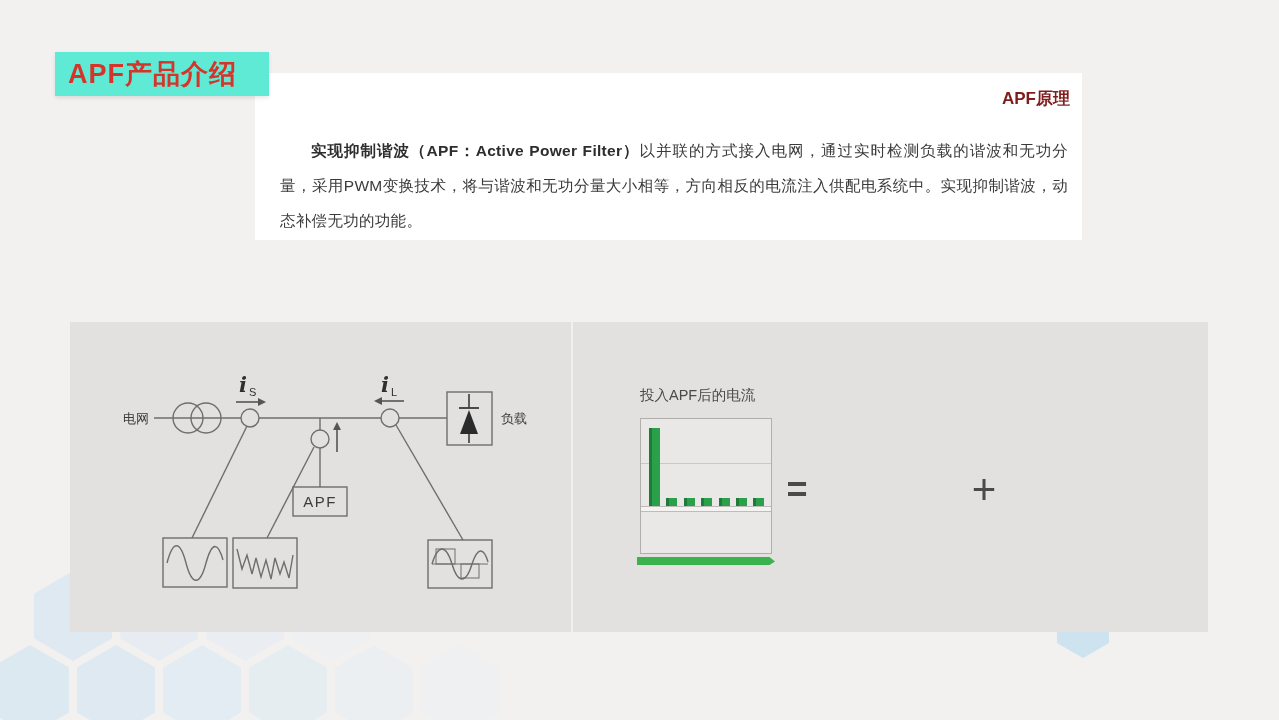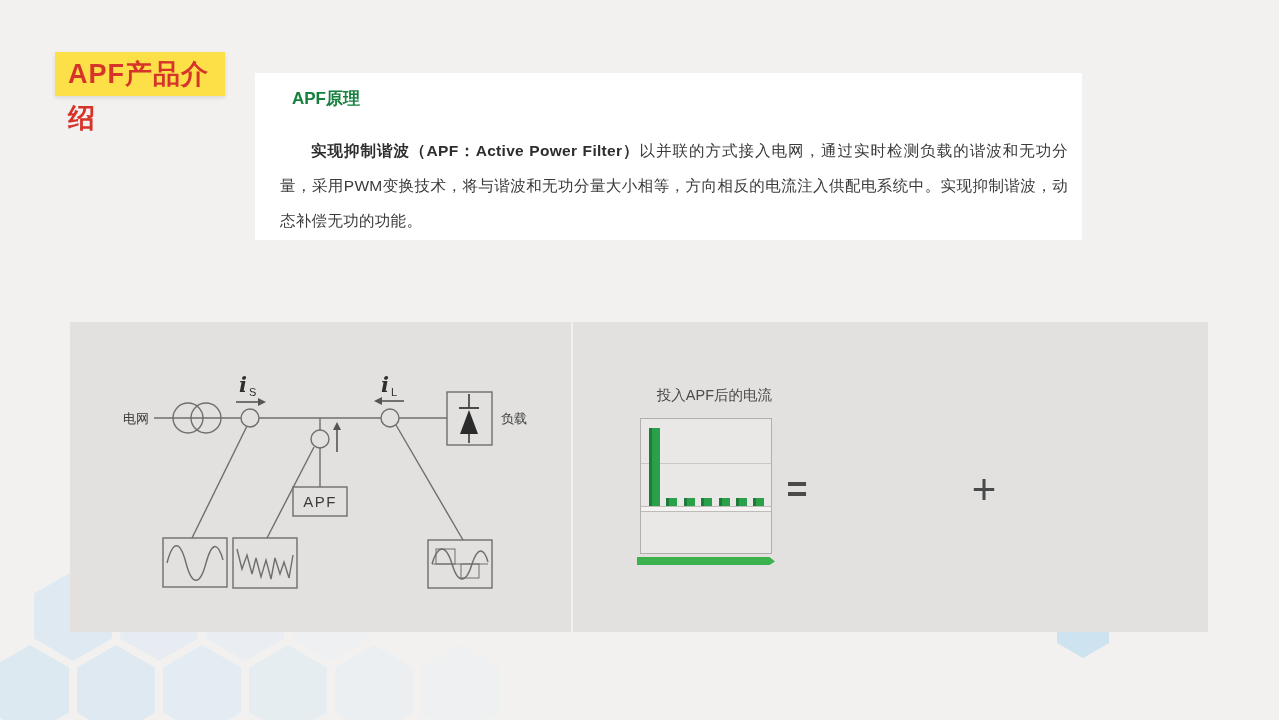--- a/index.html
+++ b/index.html
@@ -2,42 +2,42 @@
 <html><head>
 <meta charset="utf-8">
 <style>
   html,body{margin:0;padding:0;background:#f2f1f0;font-family:"Liberation Sans",sans-serif;}
   .stage{position:relative;width:1279px;height:720px;background:#f2f1f0;overflow:hidden;margin:0 auto;}
 
   
   #hexlayer{position:absolute;left:0;top:0;width:1279px;height:720px;z-index:0;}
 
   
-  .badge{position:absolute;left:55px;top:52px;width:170px;height:44px;background:#fde047;
+  .badge{position:absolute;left:55px;top:52px;width:214px;height:44px;background:#5eead4;
          box-shadow:0 2px 4px rgba(0,0,0,.10);z-index:3;}
   .badge span{display:block;line-height:44px;padding-left:13px;font-size:27px;font-weight:700;
               color:#d6342b;letter-spacing:1px;}
 
   
   .card{position:absolute;left:255px;top:73px;width:827px;height:167px;background:#ffffff;z-index:2;}
-  .card h2{margin:14px 12px 0 37px;font-size:17px;font-weight:700;color:#15803d;}
+  .card h2{margin:14px 12px 0 37px;font-size:17px;font-weight:700;color:#7f1d1d;text-align:right;}
   .card p{margin:23px 14px 0 25px;font-size:15.5px;line-height:35px;color:#3a3a3a;
           text-align:justify;text-indent:2em;letter-spacing:.3px;}
   .card p b{font-weight:700;color:#2d2d2d;}
 
   
   .panel{position:absolute;left:70px;top:322px;width:1138px;height:310px;background:#e2e1e0;z-index:2;}
   .divider{position:absolute;left:501px;top:0;width:2px;height:310px;background:#f1f0ef;}
 
   .circuit{position:absolute;left:0;top:0;width:500px;height:310px;}
 
   
   .chart{position:absolute;top:62px;width:132px;}
   #chart-0{left:570px;} #chart-1{left:755px;} #chart-2{left:944px;}
-  .chart-title{height:22px;line-height:22px;margin-bottom:12px;text-align:right;
+  .chart-title{height:22px;line-height:22px;margin-bottom:12px;text-align:left;
                font-size:14.5px;color:#4b4a49;white-space:nowrap;}
   .chart-box{position:relative;height:136px;border:1px solid #b0afae;background:#e9e8e7;
              box-sizing:border-box;overflow:hidden;}
   .gridline{position:absolute;left:0;right:0;top:44px;height:1px;background:#c9c8c7;}
   .baseline-band{position:absolute;left:0;right:0;top:87px;height:6px;background:#f4f3f2;
                  border-top:1px solid #bdbcbb;border-bottom:1px solid #bdbcbb;box-sizing:border-box;}
   .bar{position:absolute;width:11px;box-sizing:border-box;}
   .bar.up{bottom:47px;}
   .bar.down{top:93px;}
   .chart-strip{margin-top:3px;margin-left:-3px;height:8px;width:138px;

